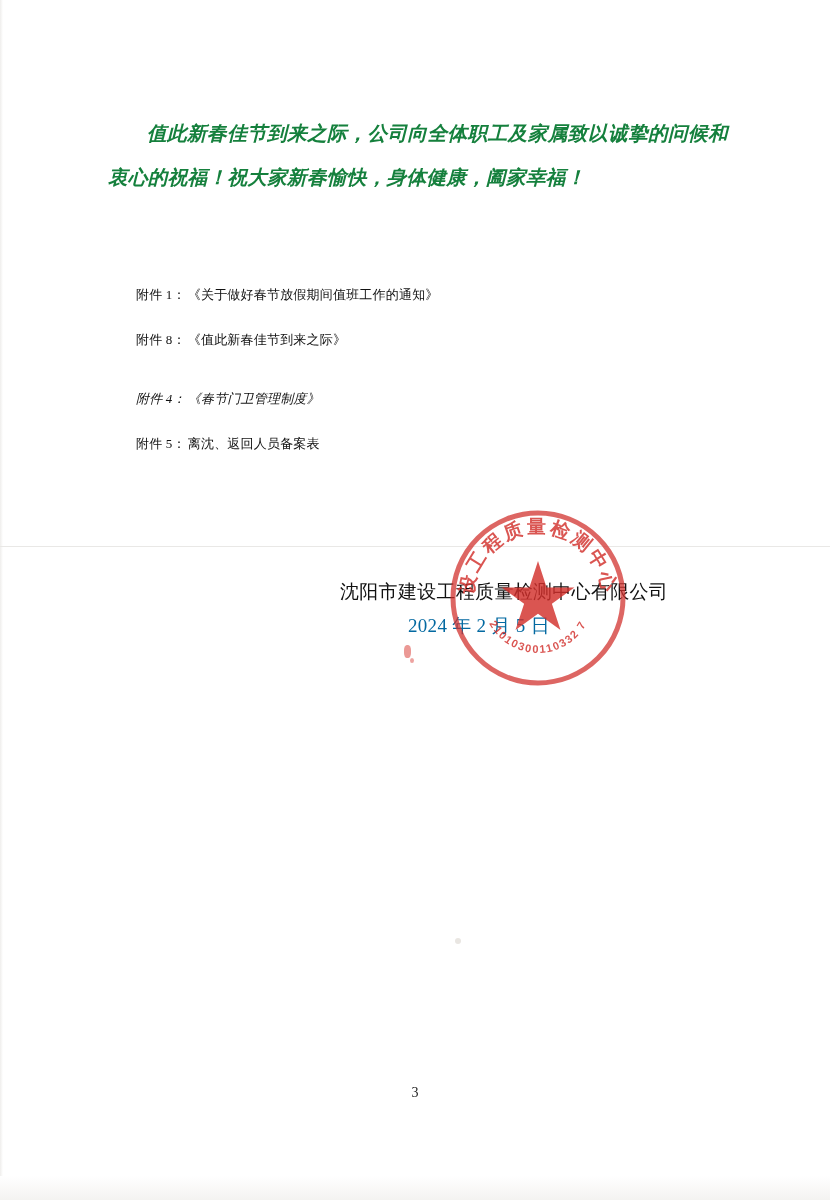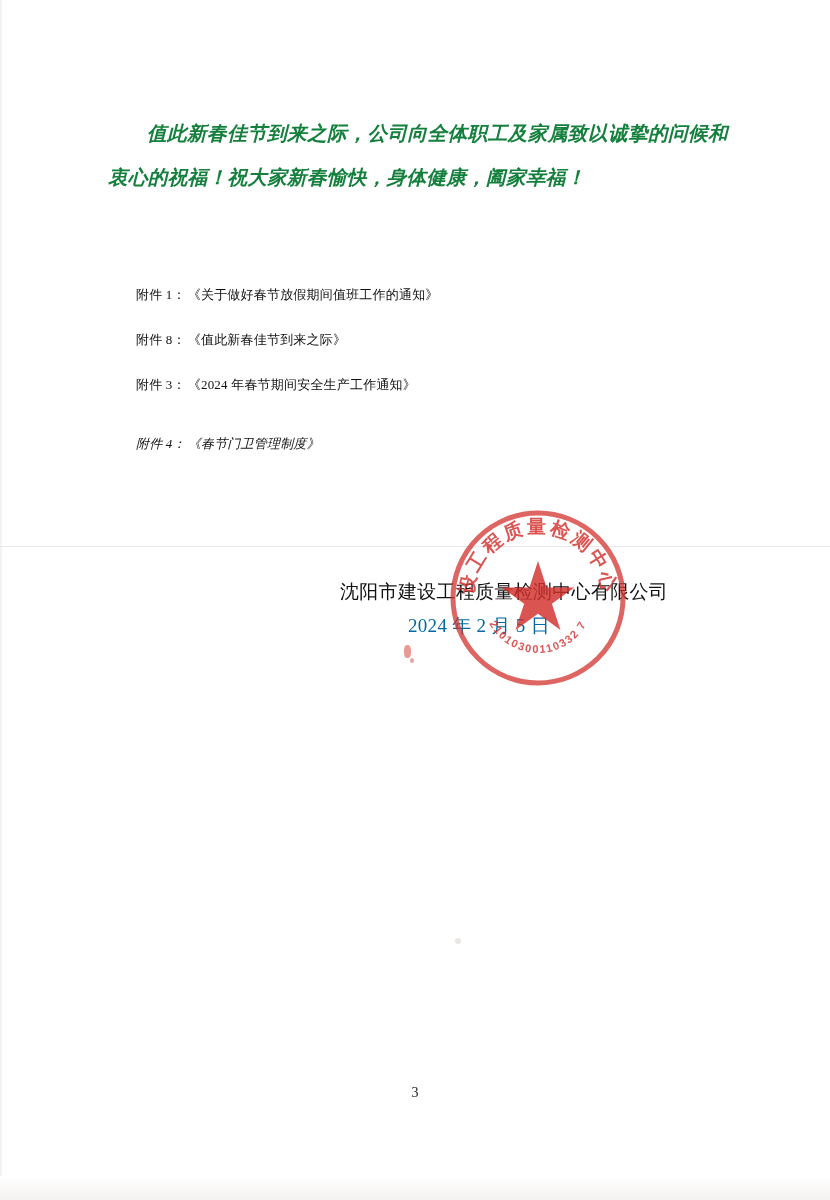--- a/index.html
+++ b/index.html
@@ -166,25 +166,25 @@
 
   <div class="greeting">值此新春佳节到来之际，公司向全体职工及家属致以诚挚的问候和衷心的祝福！祝大家新春愉快，身体健康，阖家幸福！</div>
 
   <div class="attachments">
     <div class="att-row">
       <span class="att-label">附件 1：</span><span class="att-title">《关于做好春节放假期间值班工作的通知》</span>
     </div>
     <div class="att-row">
       <span class="att-label">附件 8：</span><span class="att-title">《值此新春佳节到来之际》</span>
     </div>
-    <div class="att-row">
-      <span class="att-label">附件 3：</span><span class="att-title">《2024 年春节期间安全生产工作通知》</span>
-    </div>
     <div class="att-row gap-before">
       <span class="att-label">附件 4：</span><span class="att-title">《春节门卫管理制度》</span>
+    </div>
+    <div class="att-row">
+      <span class="att-label">附件 5：</span><span class="att-title">离沈、返回人员备案表</span>
     </div>
   </div>
 
   <div class="signature">
     <div class="sig-company">沈阳市建设工程质量检测中心有限公司</div>
     <div class="sig-date">2024 年 2 月 5 日</div>
   </div>
 
   <div class="seal">
     <svg width="182" height="182" viewBox="0 0 182 182" xmlns="http://www.w3.org/2000/svg">

